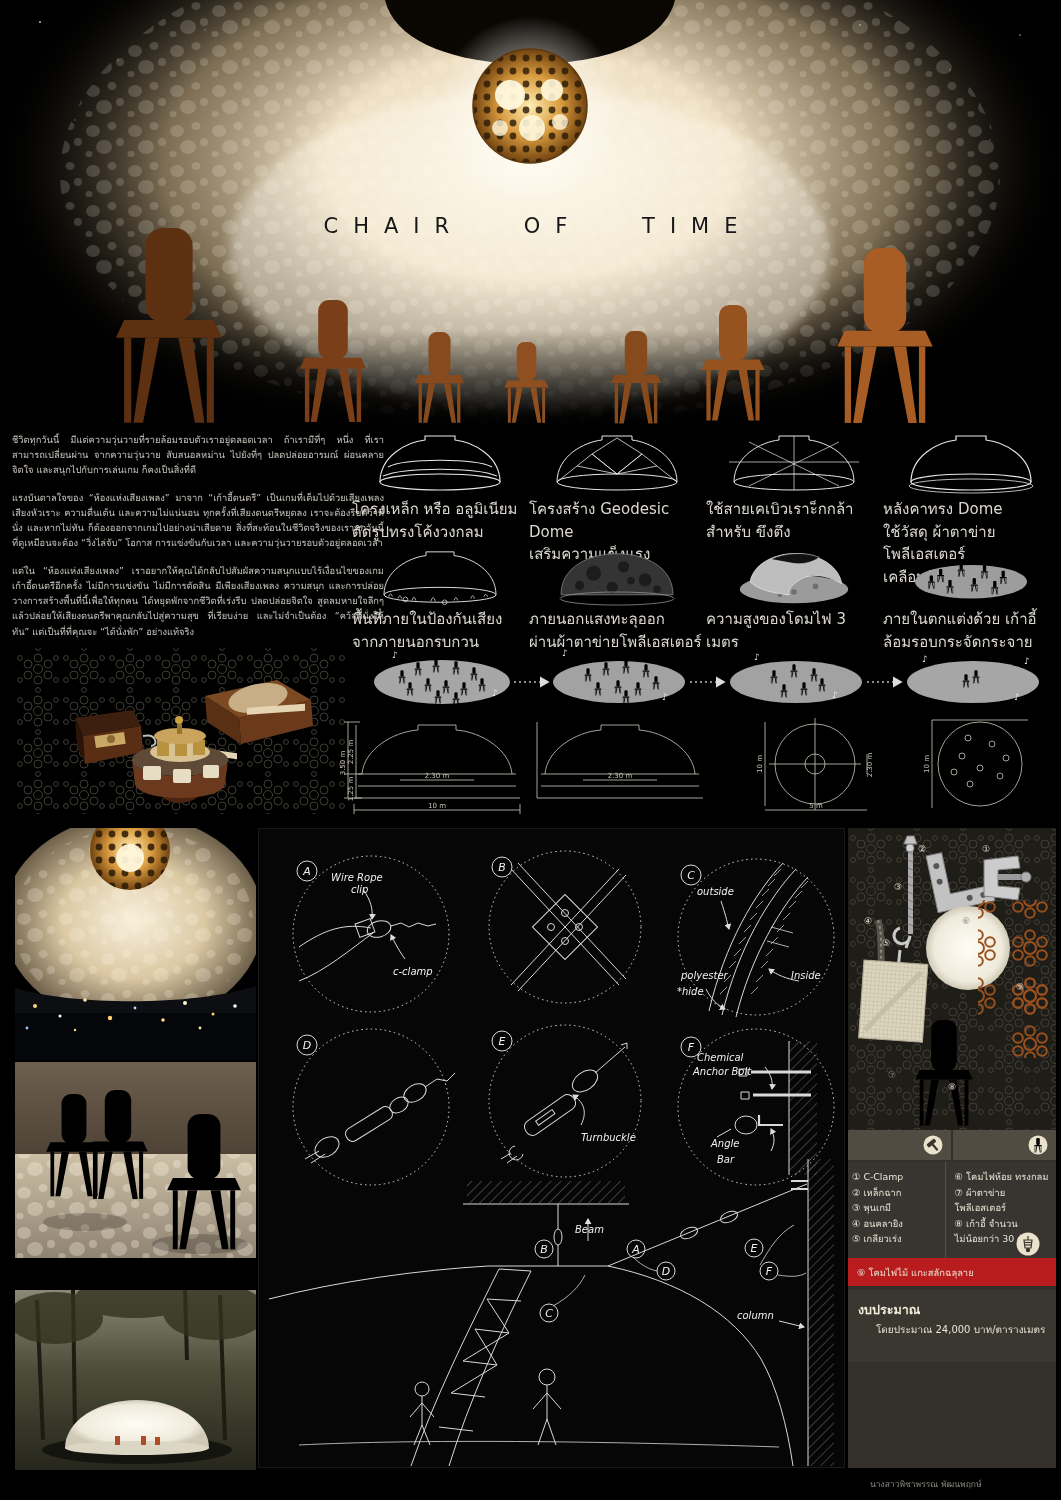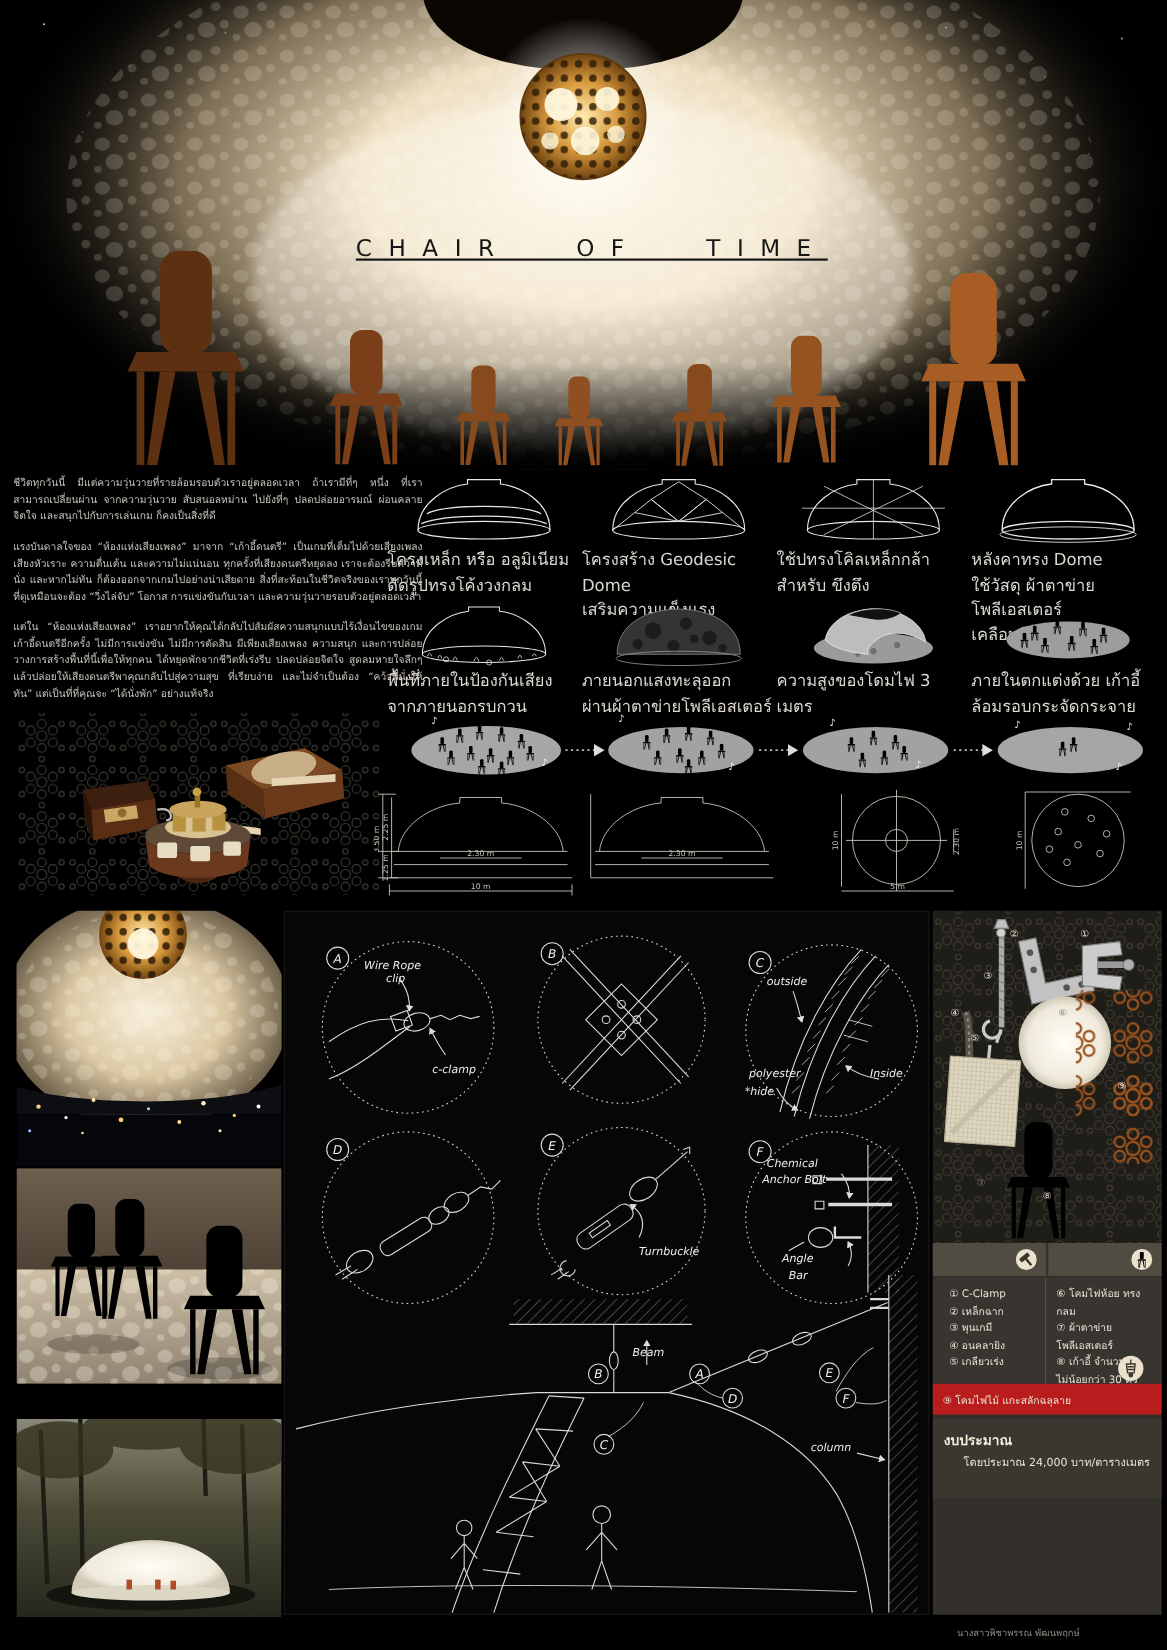--- a/index.html
+++ b/index.html
@@ -7,21 +7,21 @@
          font-family:"DejaVu Sans","Liberation Sans",sans-serif;}
   .abs{position:absolute;}
   .thai-p{font-size:9.3px;line-height:1.62;color:#c9c5be;margin:0 0 13px 0;text-align:justify;}
   .cap{font-size:15px;line-height:1.5;color:#ddd9d1;text-align:left;white-space:pre-line;}
   .sk-label{font-style:italic;fill:#f0f0f0;font-size:10px;}
   .sk-letter{font-style:italic;fill:#f0f0f0;font-size:11px;}
   .dim{fill:#c9c4b8;font-size:7px;}
   .mat-li{font-size:9.4px;color:#e9e3d4;line-height:1.65;list-style:none;margin:0;padding:0;}
   .num-badge{fill:#e4ded0;font-size:9px;}
   svg{display:block;}
-  .title{letter-spacing:15px;word-spacing:38px;font-size:21px;color:#161616;font-weight:500;text-decoration:underline;}
+  .title{letter-spacing:15px;word-spacing:38px;font-size:21px;color:#161616;font-weight:500;}
 </style>
 </head>
 <body>
 
 <div id="board">
 
 <svg width="0" height="0" style="position:absolute">
   <defs>
     <symbol id="chair" viewBox="0 0 100 170">
       <rect x="30" y="0" width="40" height="80" rx="15"></rect>
@@ -204,21 +204,21 @@
   </svg>
   <svg class="abs" style="left:534px;top:6px;color:#e8e8e8" width="170" height="60" viewBox="0 0 170 60" stroke-width="1.2">
     <use href="#domeOutline" width="170" height="60"></use>
     <ellipse cx="85" cy="52" rx="62" ry="7" fill="none" stroke="currentColor" stroke-width="0.8"></ellipse>
   </svg>
 
   <div class="abs cap" style="left:0;top:70px;width:177px">โครงเหล็ก หรือ อลูมิเนียม
 ดัดรูปทรงโค้งวงกลม</div>
   <div class="abs cap" style="left:177px;top:70px;width:177px">โครงสร้าง Geodesic Dome
 เสริมความแข็งแรง</div>
-  <div class="abs cap" style="left:354px;top:70px;width:177px">ใช้ปทรงโคิลเหล็กกล้า
+  <div class="abs cap" style="left:354px;top:70px;width:177px">ใช้สายเคเบิวเราะ็กกล้า
 สำหรับ ขึงตึง</div>
   <div class="abs cap" style="left:531px;top:70px;width:177px">หลังคาทรง Dome
 ใช้วัสดุ ผ้าตาข่ายโพลีเอสเตอร์
 เคลือบพีวีซี</div>
 
   <svg class="abs" style="left:3px;top:122px;color:#e8e8e8" width="170" height="56" viewBox="0 0 170 60">
     <use href="#domeOutline" width="170" height="60"></use>
     <g stroke="#ddd" fill="none" stroke-width="0.8">
       <path d="M30,50 q2,-6 4,0 M40,52 q2,-6 4,0 M55,54 q2,-7 4,0 M75,55 q3,-8 5,0 M100,54 q2,-6 4,0 M118,52 q2,-6 4,0 M132,50 q2,-5 4,0"></path>
       <circle cx="48" cy="53" r="2.5"></circle>
@@ -760,21 +760,21 @@
       <svg width="20" height="20" viewBox="0 0 20 20">
         <circle cx="10" cy="10" r="9.5" fill="#eae2cc"></circle>
         <g style="color:#3a362b">
               <use href="#chair" width="9" height="15" transform="translate(5.5,3)"></use>
             </g>
       </svg>
     </div>
   </div>
 
   <div class="abs" style="left:0;top:334px;width:208px;height:96px;background:#383530;display:flex">
-    <ul class="mat-li" style="flex:1;padding:7px 4px 0 15px;border-right:1px solid #565248">
+    <ul class="mat-li" style="flex:1;padding:7px 4px 0 4px;border-right:1px solid #565248">
       <li>① C-Clamp</li>
       <li>② เหล็กฉาก</li>
       <li>③ พุนเกมี</li>
       <li>④ อนคลายิง</li>
       <li>⑤ เกลียวเร่ง</li>
     </ul>
     <ul class="mat-li" style="flex:1.1;padding:7px 4px 0 9px">
       <li>⑥ โคมไฟห้อย ทรงกลม</li>
       <li>⑦ ผ้าตาข่ายโพลีเอสเตอร์</li>
       <li>⑧ เก้าอี้ จำนวน</li>

